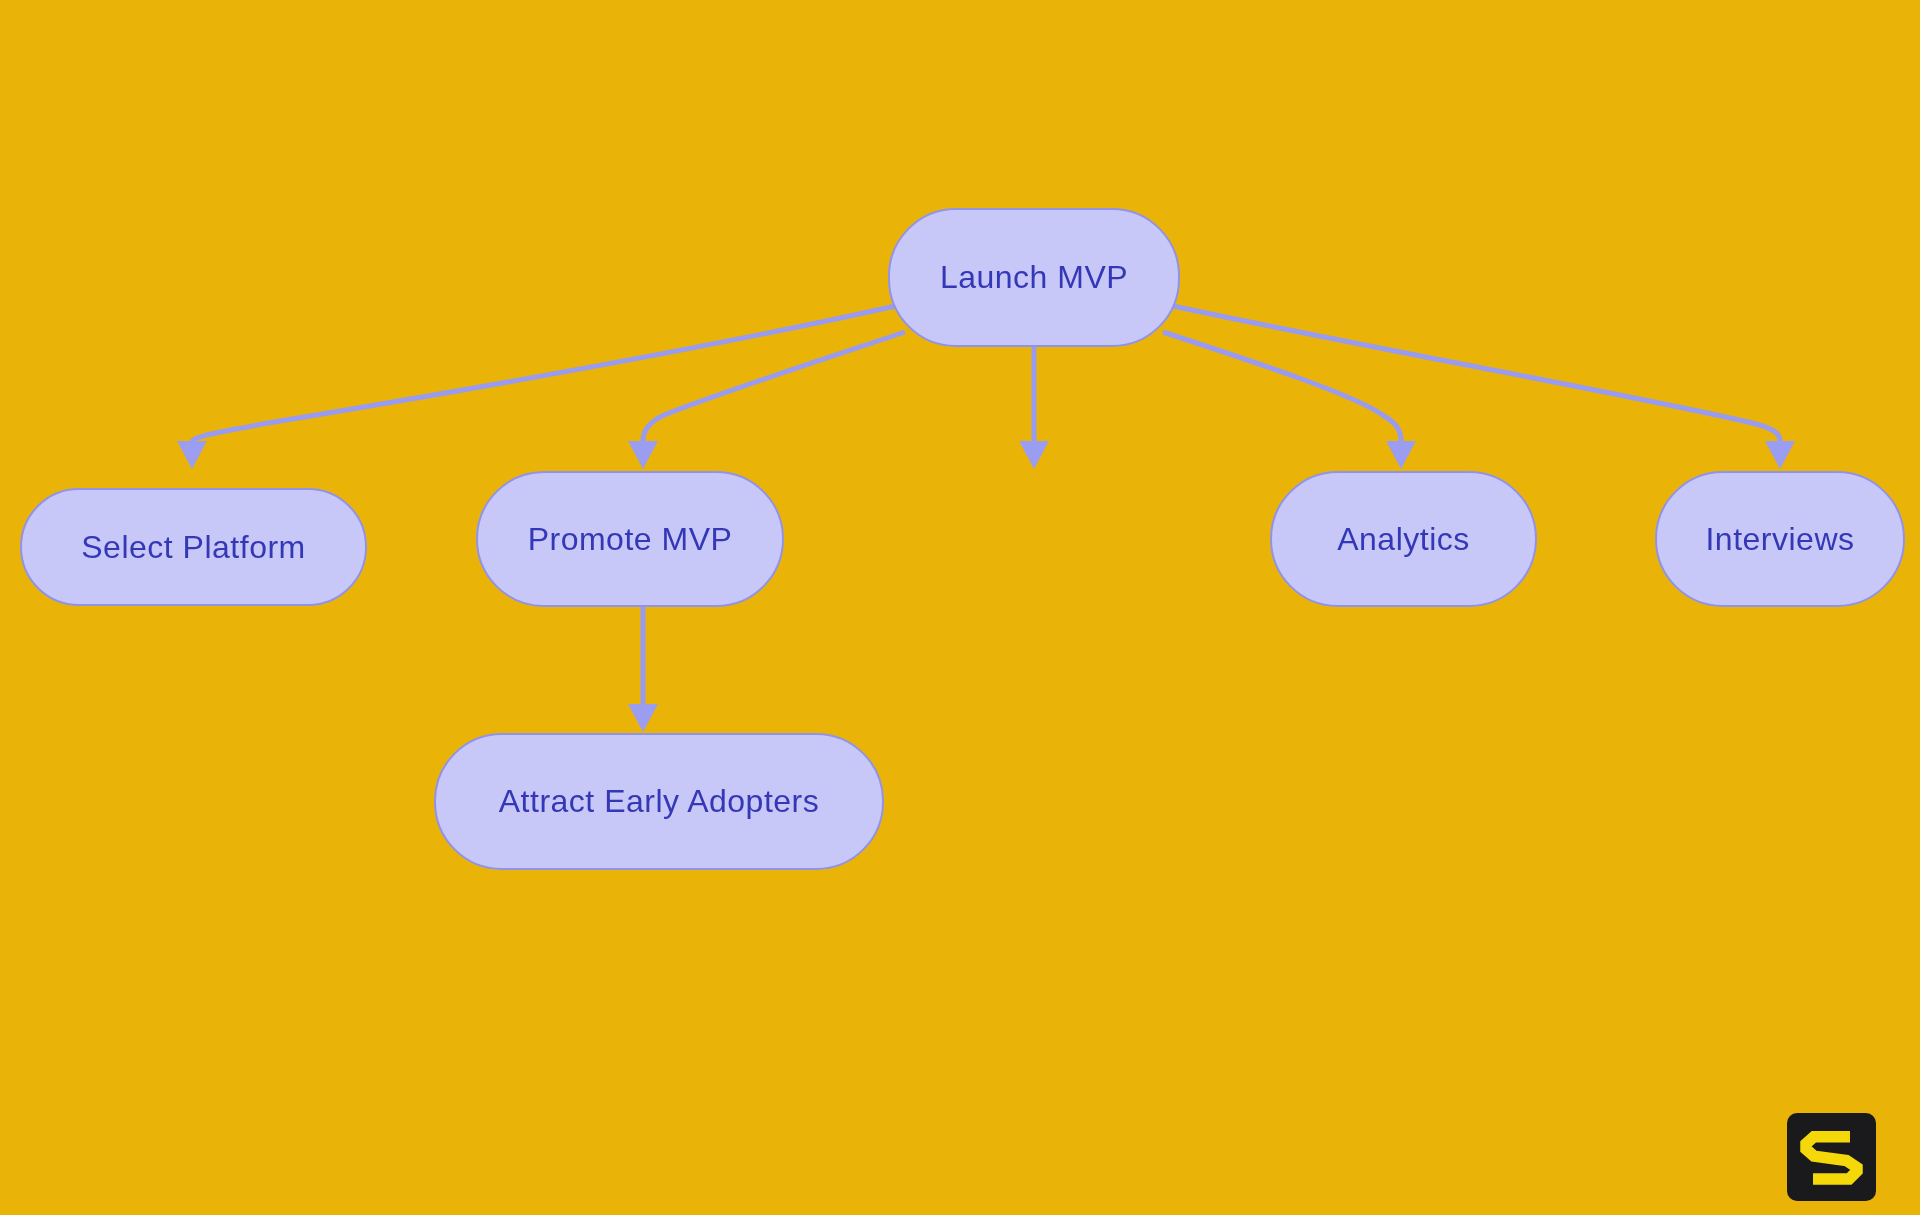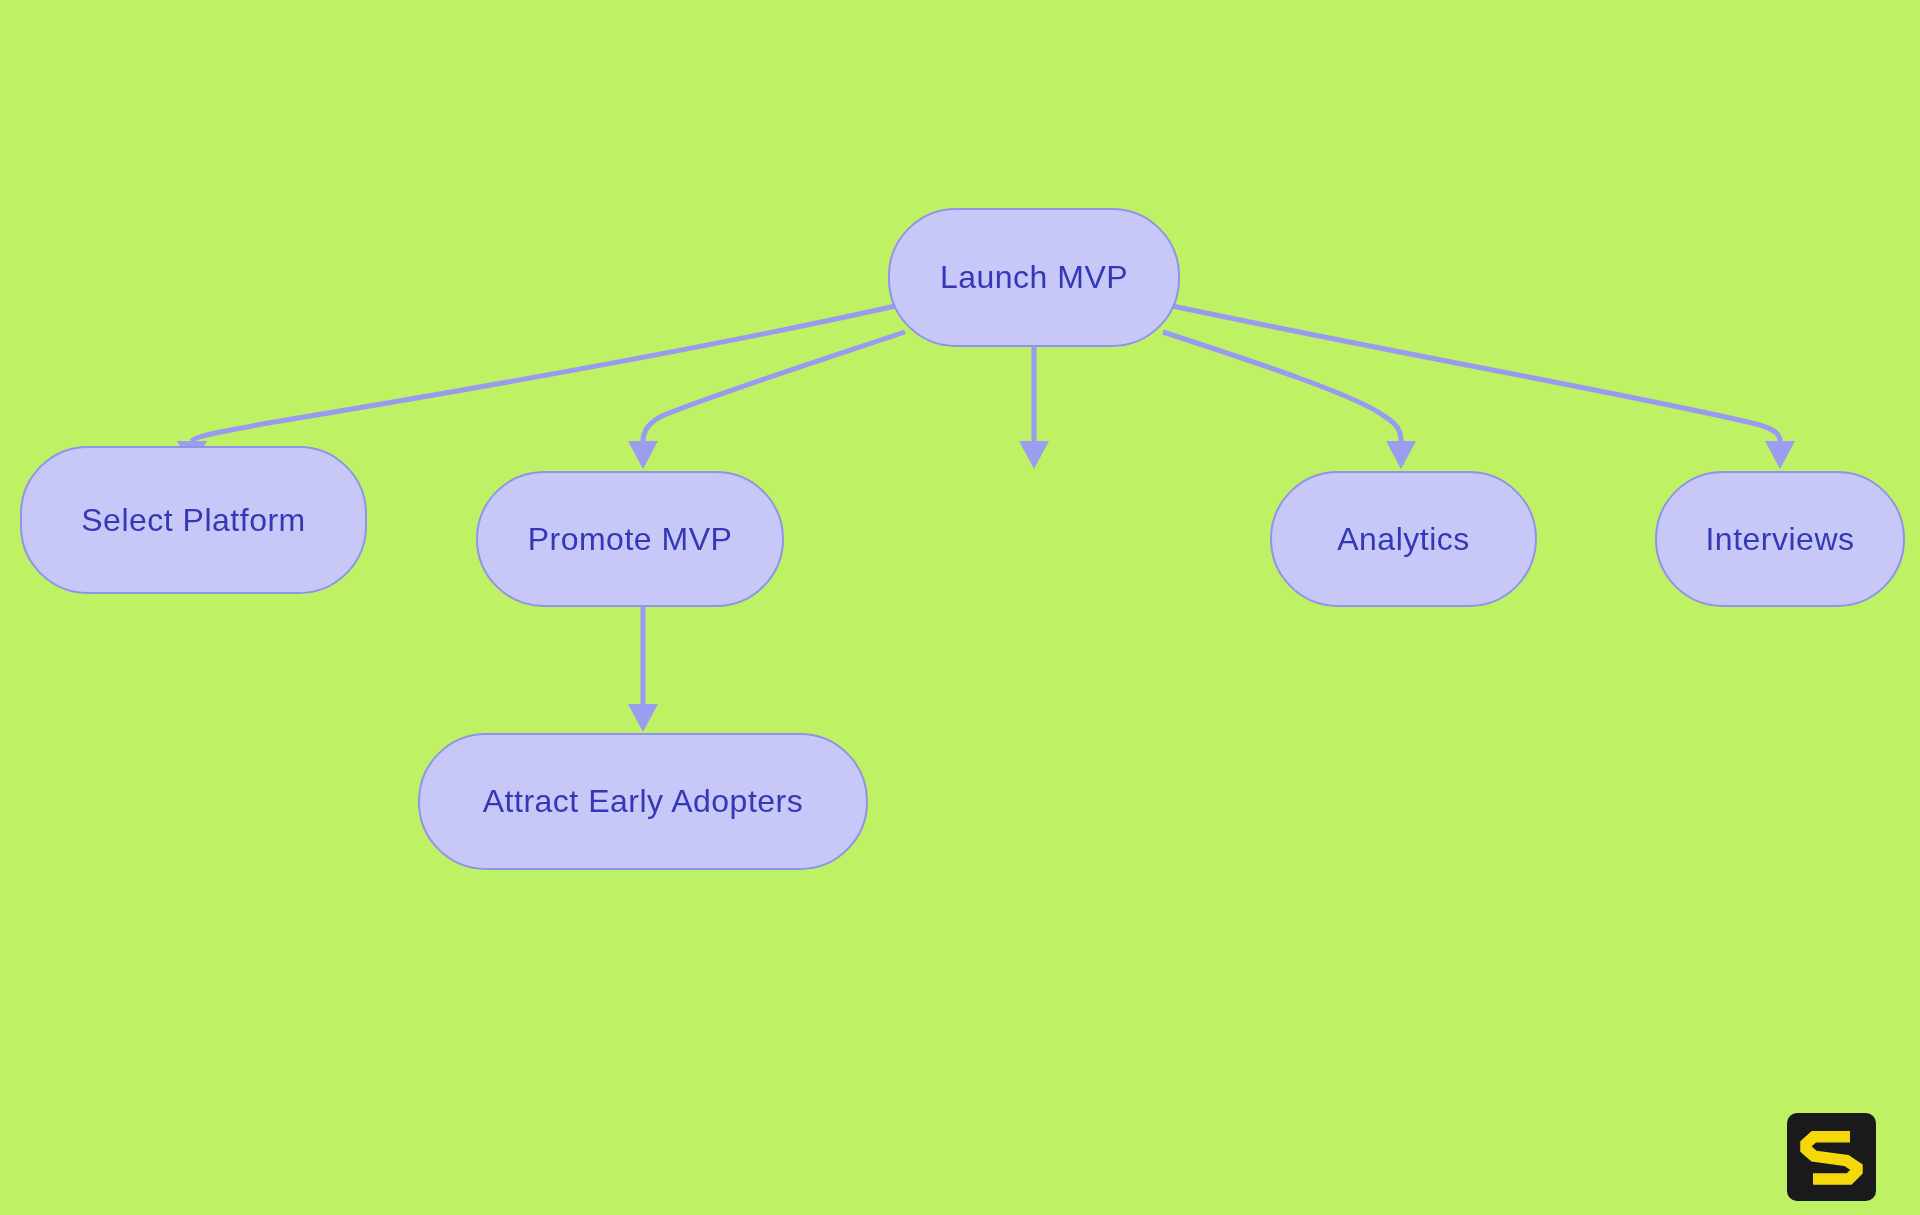--- a/index.html
+++ b/index.html
@@ -8,21 +8,21 @@
     background: #ffffff;
     width: 1920px;
     height: 1215px;
     overflow: hidden;
     font-family: "Liberation Sans", "DejaVu Sans", sans-serif;
   }
   .canvas {
     position: relative;
     width: 1920px;
     height: 1215px;
-    background: #bef264;
+    background: #eab308;
   }
   .edges-layer {
     position: absolute;
     left: 0;
     top: 0;
     width: 1920px;
     height: 1215px;
     z-index: 1;
   }
   .edges-layer path {
@@ -44,26 +44,26 @@
     border: 2px solid #9193ea;
     border-radius: 68px;
     color: #3538b6;
     font-size: 32px;
     letter-spacing: 0.5px;
     box-sizing: border-box;
     white-space: nowrap;
     text-align: center;
   }
   #n-launch     { left:  888px; top: 208px; width: 292px; height: 139px; }
-  #n-select     { left:   20px; top: 446px; width: 347px; height: 148px; }
+  #n-select     { left:   20px; top: 488px; width: 347px; height: 118px; }
   #n-promote    { left:  476px; top: 471px; width: 308px; height: 136px; }
   #n-surveys    { left:  923px; top: 471px; width: 224px; height: 136px; }
   #n-interviews { left: 1270px; top: 471px; width: 267px; height: 136px; }
   #n-analytics  { left: 1655px; top: 471px; width: 250px; height: 136px; }
-  #n-attract    { left:  418px; top: 733px; width: 450px; height: 137px; }
+  #n-attract    { left:  434px; top: 733px; width: 450px; height: 137px; }
   .brand-logo {
     position: absolute;
     z-index: 3;
     left: 1787px;
     top: 1113px;
     width: 89px;
     height: 88px;
     background: #1a1a1c;
     border-radius: 10px;
   }

